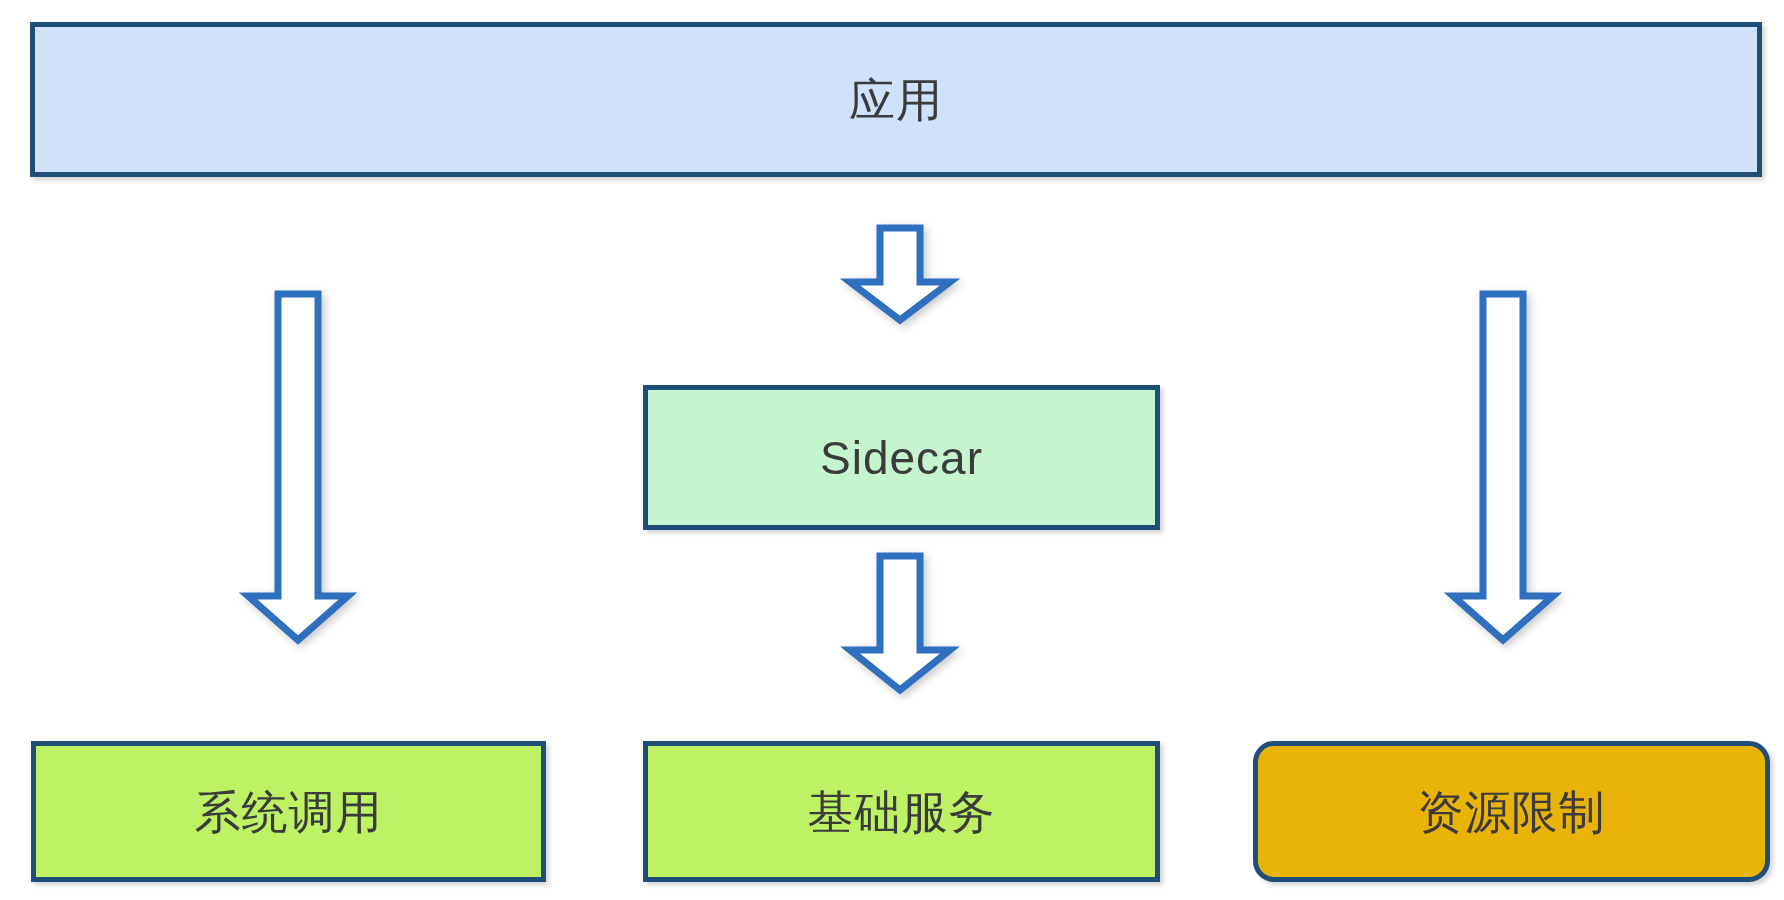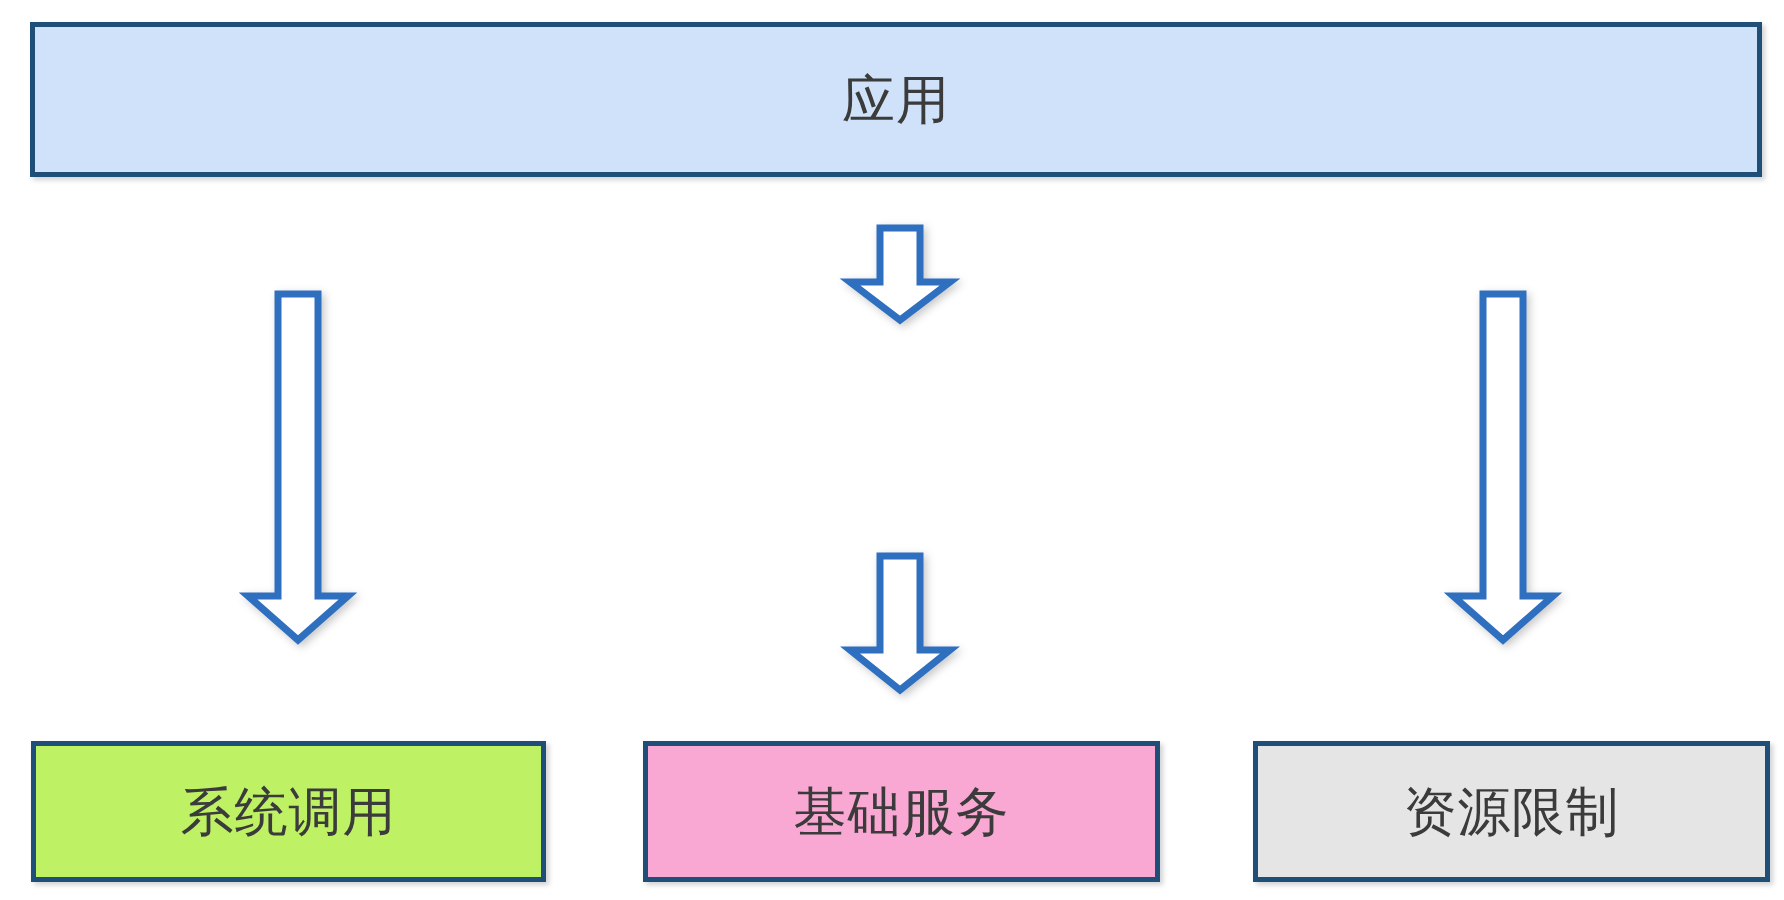--- a/index.html
+++ b/index.html
@@ -21,21 +21,21 @@
     position: absolute;
     box-sizing: border-box;
     border: 5px solid #1F4E79;
     display: flex;
     align-items: center;
     justify-content: center;
     box-shadow: 3px 3px 5px rgba(0,0,0,0.18);
   }
   .node-label {
     color: #3B3B3B;
-    font-size: 53px;
+    font-size: 46px;
     line-height: 1;
     letter-spacing: 1px;
     white-space: nowrap;
     user-select: none;
   }
   #node-app {
     left: 30px;
     top: 22px;
     width: 1732px;
     height: 155px;
@@ -53,28 +53,29 @@
     top: 741px;
     width: 515px;
     height: 141px;
     background: #bef264;
   }
   #node-baseservice {
     left: 643px;
     top: 741px;
     width: 517px;
     height: 141px;
-    background: #f9a8d4;
+    background: #bef264;
   }
   #node-reslimit {
     left: 1253px;
     top: 741px;
     width: 517px;
     height: 141px;
-    background: #e5e5e5;
+    background: #eab308;
+    border-radius: 21px;
   }
   .arrow {
     position: absolute;
     overflow: visible;
     filter: drop-shadow(3px 3px 4px rgba(0,0,0,0.22));
   }
   .arrow path {
     fill: #FFFFFF;
     stroke: #2E6FC0;
     stroke-width: 7;
@@ -91,20 +92,23 @@
 <div id="canvas">
 
   <div class="node" id="node-app">
     <span class="node-label">应用</span>
   </div>
 
   <svg class="arrow" id="arrow-app-to-sidecar" width="116" height="100" viewBox="0 0 116 100">
     <path d="M 38 4 L 78 4 L 78 58 L 108 58 L 58 96 L 8 58 L 38 58 Z"></path>
   </svg>
 
+  <div class="node" id="node-sidecar">
+    <span class="node-label">Sidecar</span>
+  </div>
 
   <svg class="arrow" id="arrow-sidecar-to-base" width="116" height="142" viewBox="0 0 116 142">
     <path d="M 38 4 L 78 4 L 78 98 L 108 98 L 58 138 L 8 98 L 38 98 Z"></path>
   </svg>
 
   <svg class="arrow" id="arrow-app-to-syscall" width="116" height="354" viewBox="0 0 116 354">
     <path d="M 38 4 L 78 4 L 78 306 L 108 306 L 58 350 L 8 306 L 38 306 Z"></path>
   </svg>
 
   <svg class="arrow" id="arrow-app-to-reslimit" width="116" height="354" viewBox="0 0 116 354">

